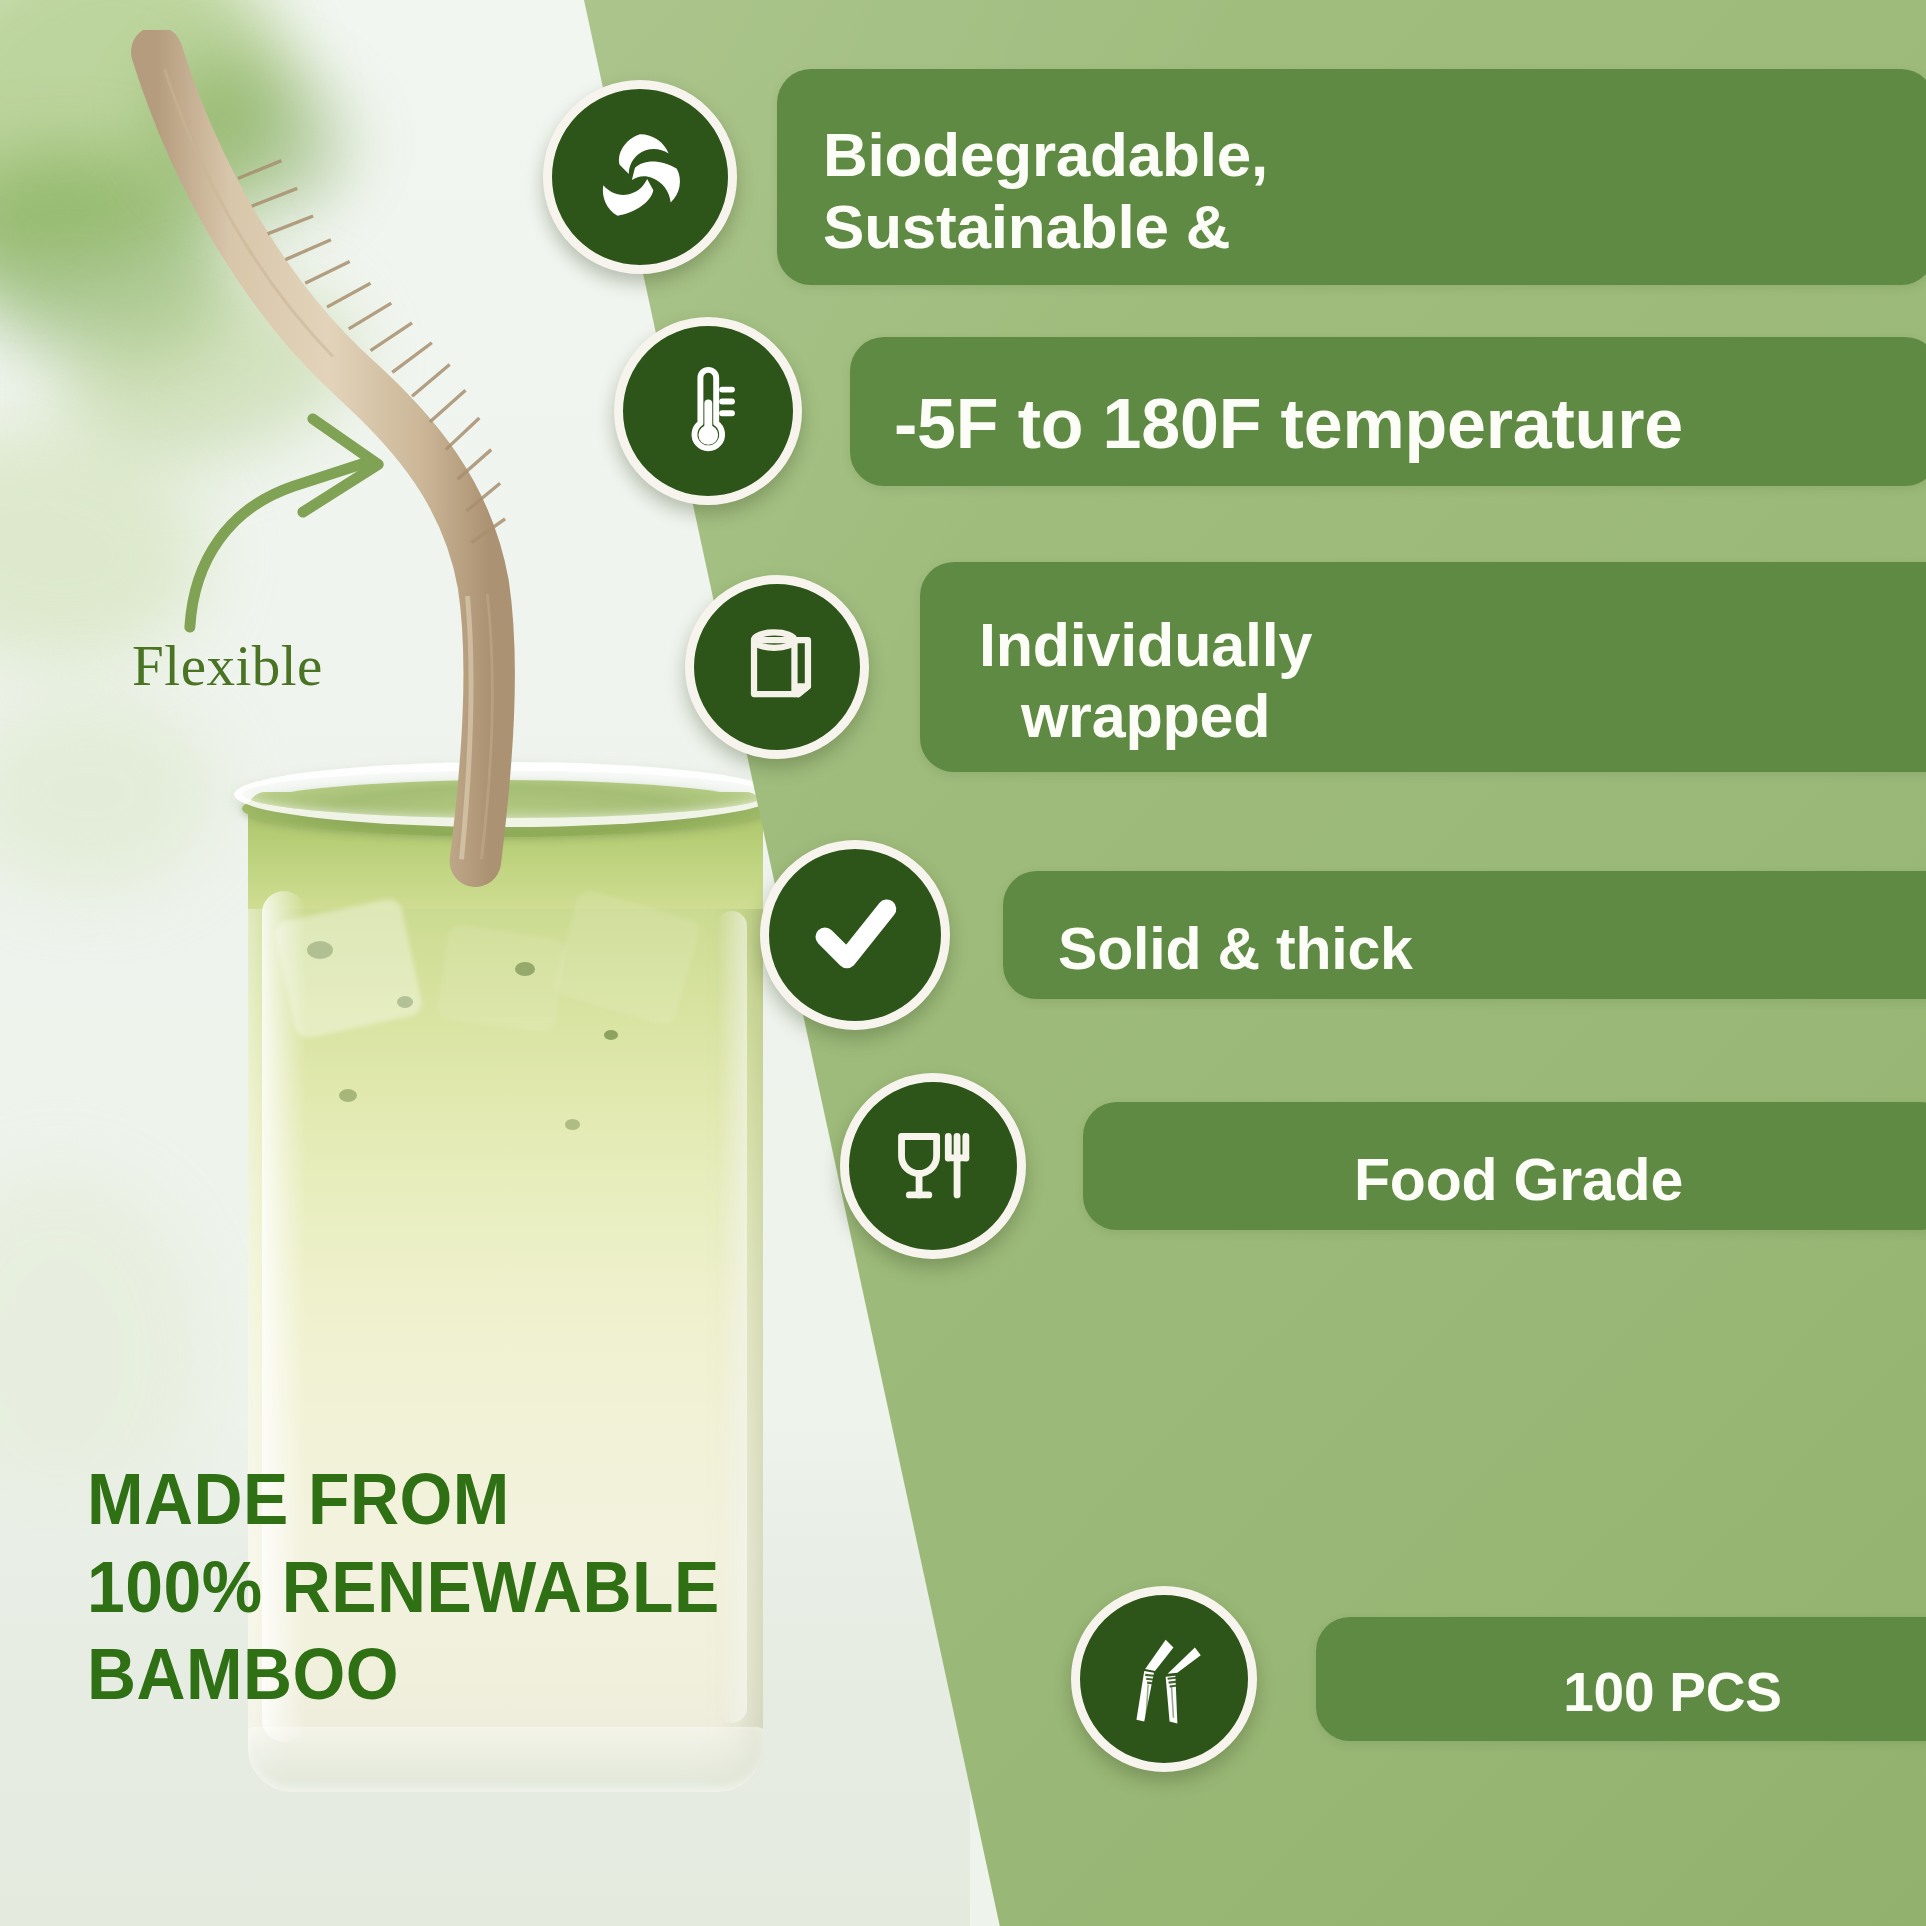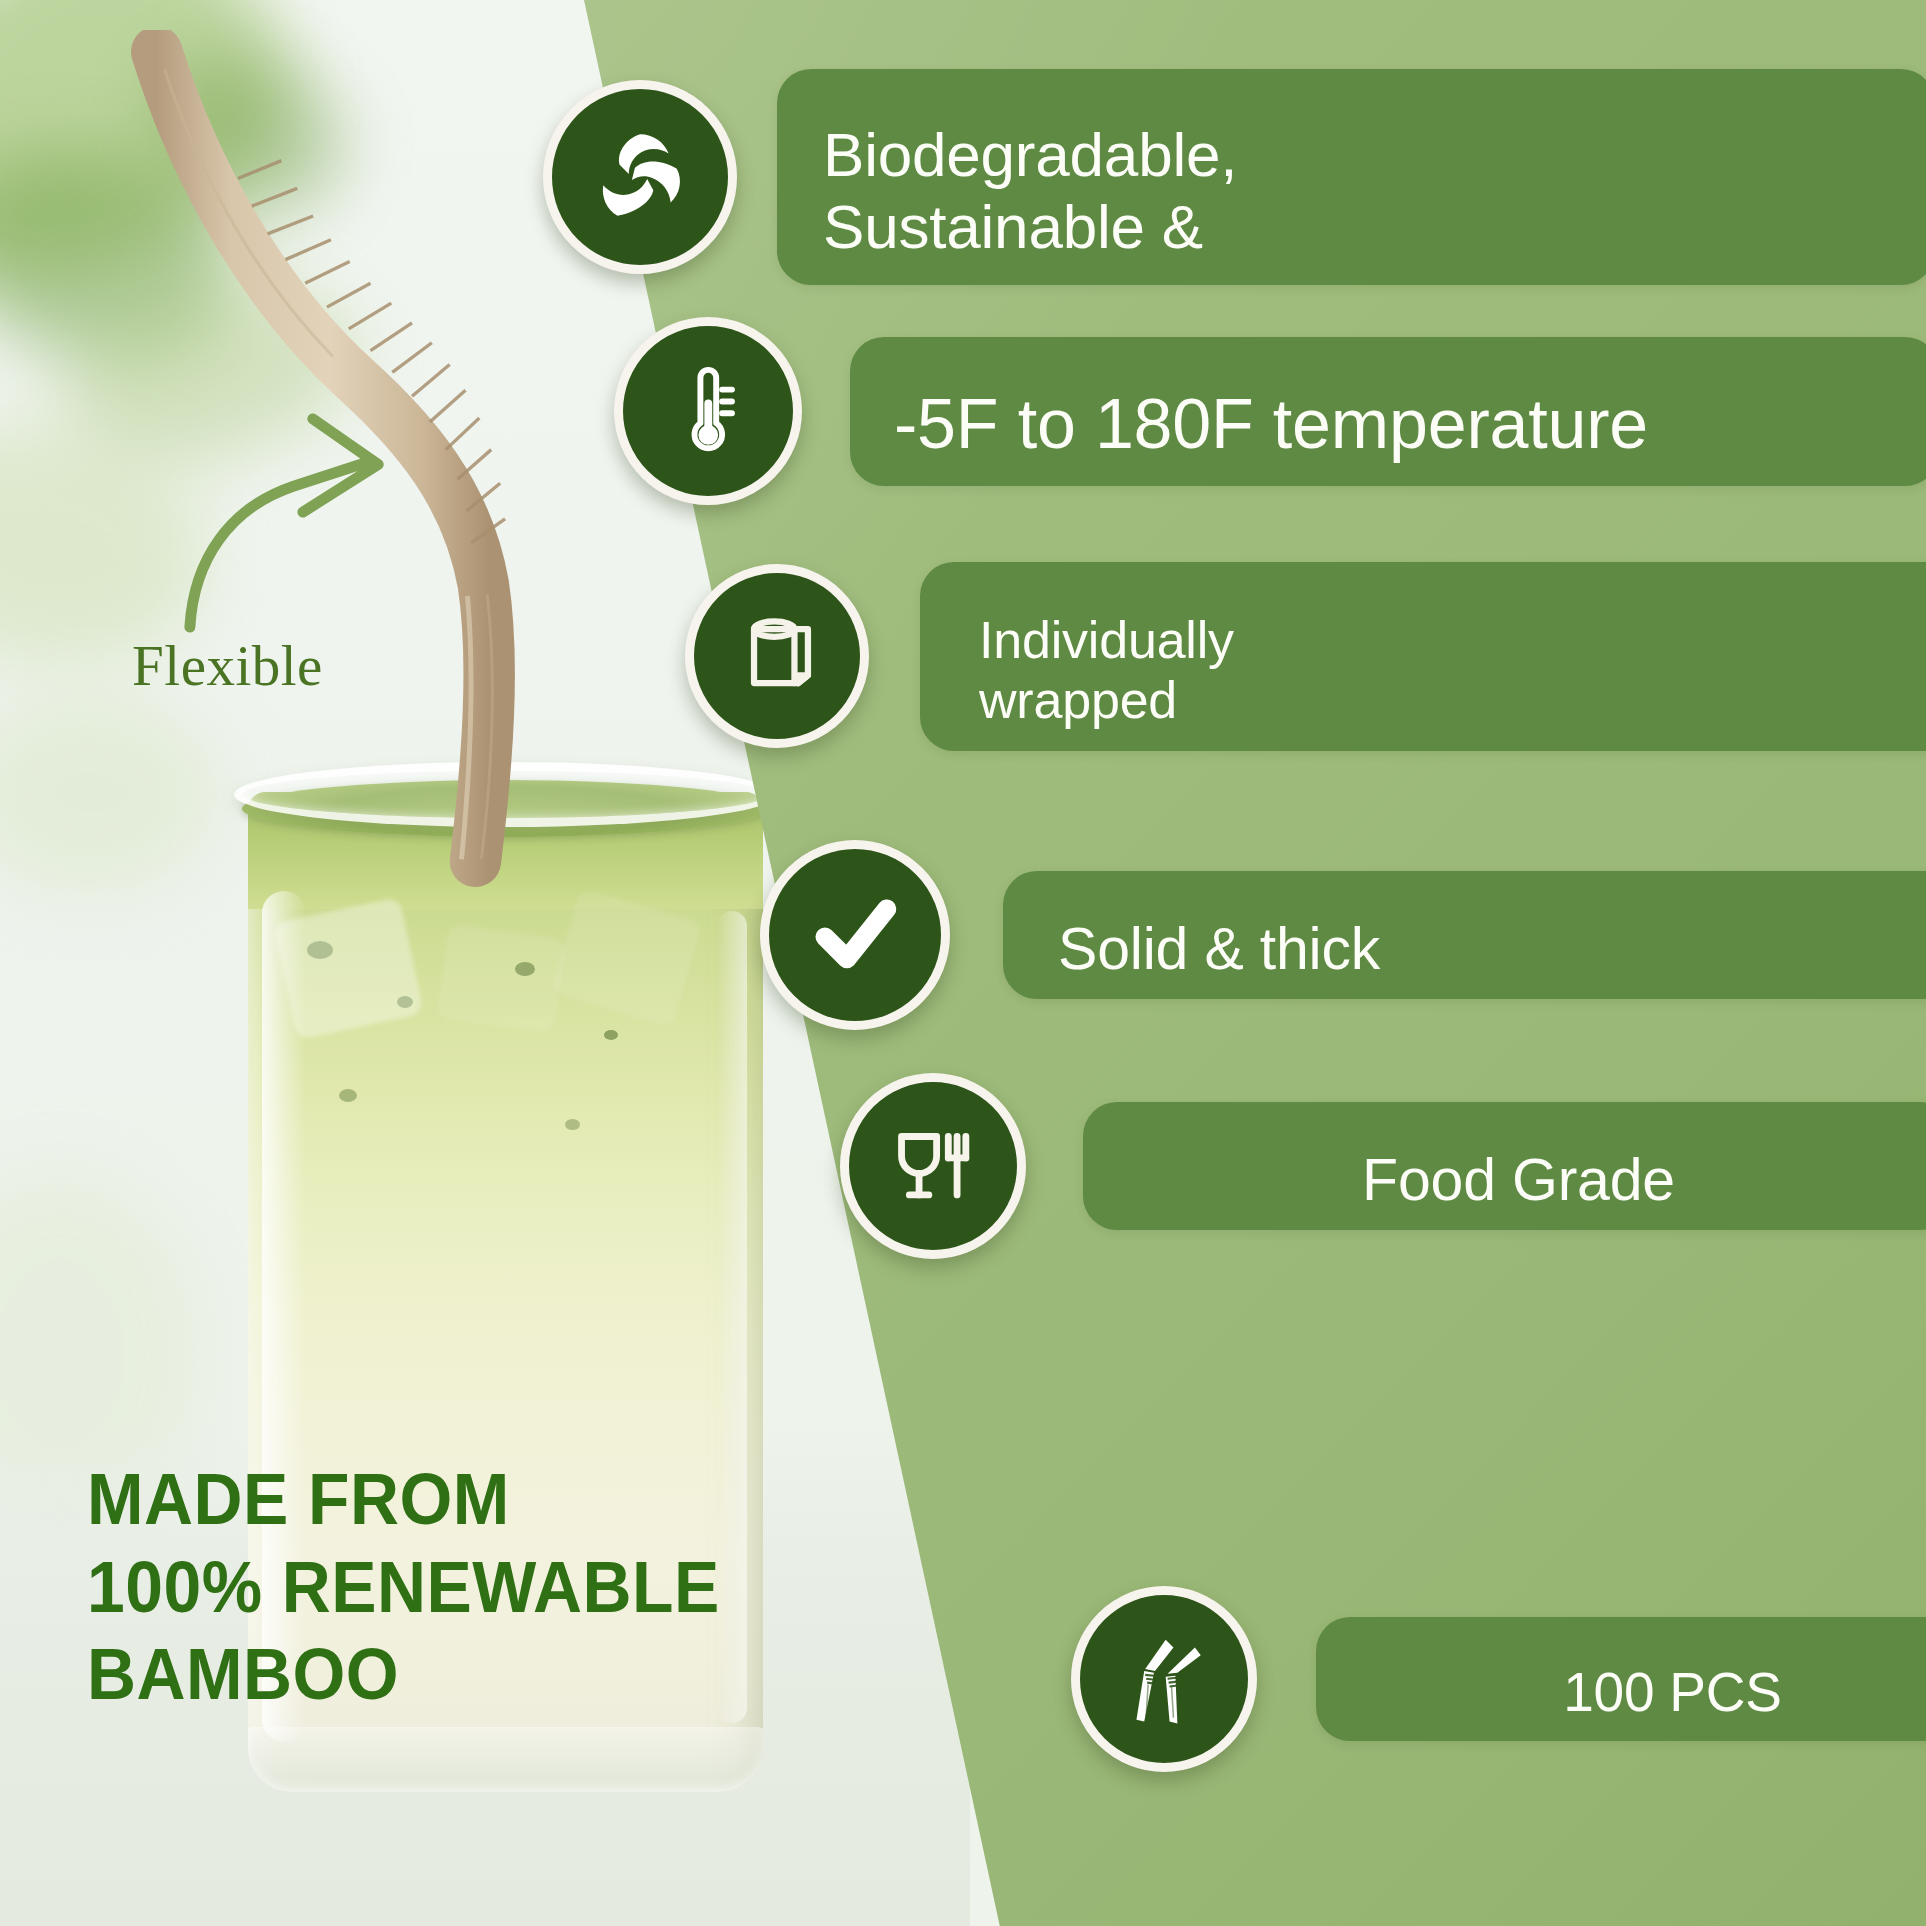--- a/index.html
+++ b/index.html
@@ -89,37 +89,37 @@
 
   
   .feature{position:absolute;display:flex;align-items:center;}
   .icon-badge{position:relative;flex:0 0 auto;border-radius:50%;
     background:#2e5519;border:9px solid #f7f4ee;box-sizing:border-box;
     box-shadow:0 9px 18px rgba(60,80,40,.33);
     display:flex;align-items:center;justify-content:center;}
   .pill{border-radius:34px;background:#5f8a43;color:#fdfdf8;
     display:flex;align-items:center;box-sizing:border-box;
     box-shadow:0 3px 10px rgba(60,80,40,.12);}
-  .pill-text{font-weight:normal;line-height:1.16;letter-spacing:-0.2px;margin-top:28px;}
+  .pill-text{font-weight:bold;line-height:1.16;letter-spacing:-0.2px;margin-top:28px;}
 
   
   #f1{left:543px;top:69px;}
   #f1 .icon-badge{width:194px;height:194px;}
   #f1 .pill{margin-left:40px;width:1158px;min-height:203px;padding:22px 46px;}
   #f1 .pill-text{font-size:62px;}
 
   #f2{left:614px;top:317px;}
   #f2 .icon-badge{width:188px;height:188px;}
   #f2 .pill{margin-left:48px;width:1089px;min-height:149px;padding:18px 44px;}
   #f2 .pill-text{font-size:70px;}
 
   #f3{left:685px;top:562px;}
   #f3 .icon-badge{width:184px;height:184px;}
   #f3 .pill{margin-left:51px;width:1079px;min-height:168px;padding:20px 59px;}
-  #f3 .pill-text{font-size:52px;}
+  #f3 .pill-text{font-size:61px;text-align:center;}
 
   #f4{left:760px;top:840px;}
   #f4 .icon-badge{width:190px;height:190px;}
   #f4 .pill{margin-left:53px;width:1000px;min-height:125px;padding:16px 55px;}
   #f4 .pill-text{font-size:59px;}
 
   #f5{left:840px;top:1075px;}
   #f5 .icon-badge{width:186px;height:186px;}
   #f5 .pill{margin-left:57px;width:861px;min-height:123px;padding:16px 0;justify-content:center;}
   #f5 .pill-text{font-size:59px;}

